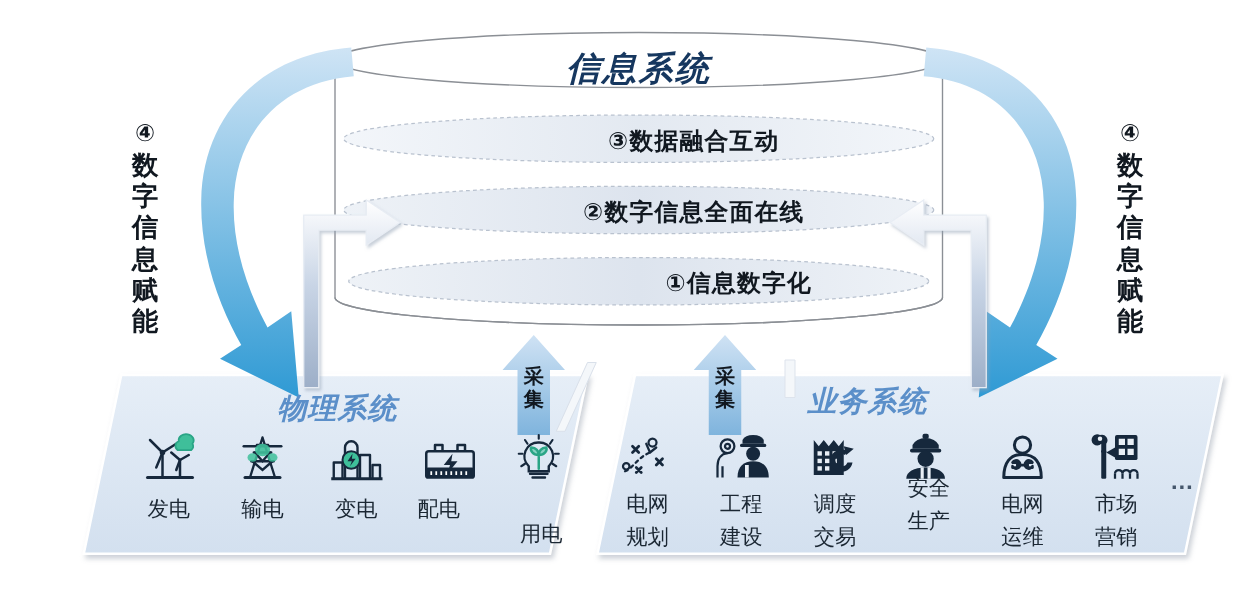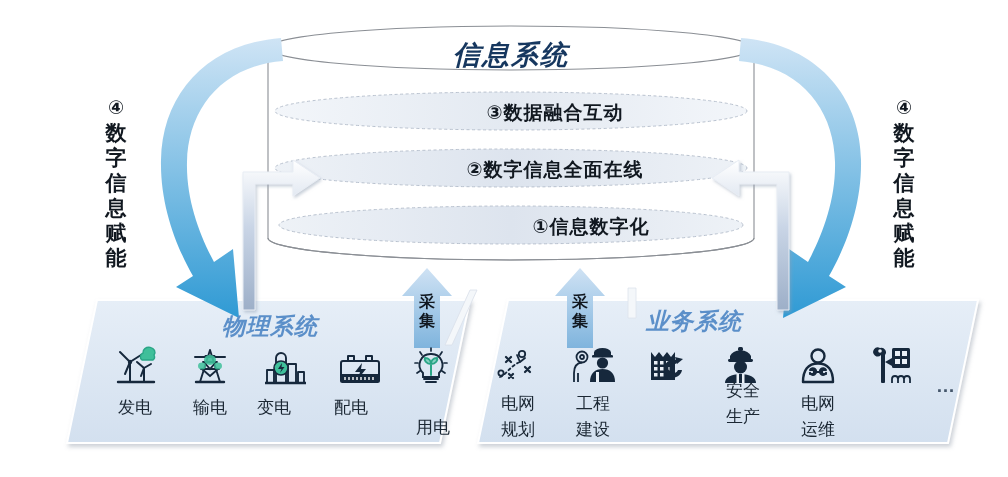--- a/index.html
+++ b/index.html
@@ -347,41 +347,49 @@
 
   <div class="panel-title" id="phys-title">物理系统</div>
   <div class="panel-title" id="biz-title">业务系统</div>
 
   <div class="item" style="left:98px;top:392px;">
     <span class="cap">发电</span>
   </div>
   <div class="item" style="left:173px;top:392px;">
     <span class="cap">输电</span>
   </div>
-  <div class="item" style="left:237px;top:392px;text-align:center;">
+  <div class="item" style="left:248px;top:392px;text-align:center;">
     <span class="cap">变电</span>
   </div>
   <div class="item" style="left:314px;top:392px;">
     <span class="cap">配电</span>
   </div>
   <div class="item" style="left:396px;top:412px;">
     <span class="cap">用电</span>
   </div>
 
   <div class="item" style="left:481px;top:388px;">
     <span class="cap">电网</span>
     <span class="cap">规划</span>
   </div>
   <div class="item" style="left:556px;top:388px;text-align:center;">
     <span class="cap">工程</span>
     <span class="cap">建设</span>
   </div>
+  <div class="item" style="left:631px;top:388px;">
+    <span class="cap">调度</span>
+    <span class="cap">交易</span>
+  </div>
   <div class="item" style="left:706px;top:375px;">
     <span class="cap">安全</span>
     <span class="cap">生产</span>
   </div>
   <div class="item" style="left:781px;top:388px;">
     <span class="cap">电网</span>
     <span class="cap">运维</span>
   </div>
+  <div class="item" style="left:856px;top:388px;">
+    <span class="cap">市场</span>
+    <span class="cap">营销</span>
+  </div>
   <div class="ellipsis" style="left:936px;top:375px;">…</div>
 
 </div>
 
 </body></html>

